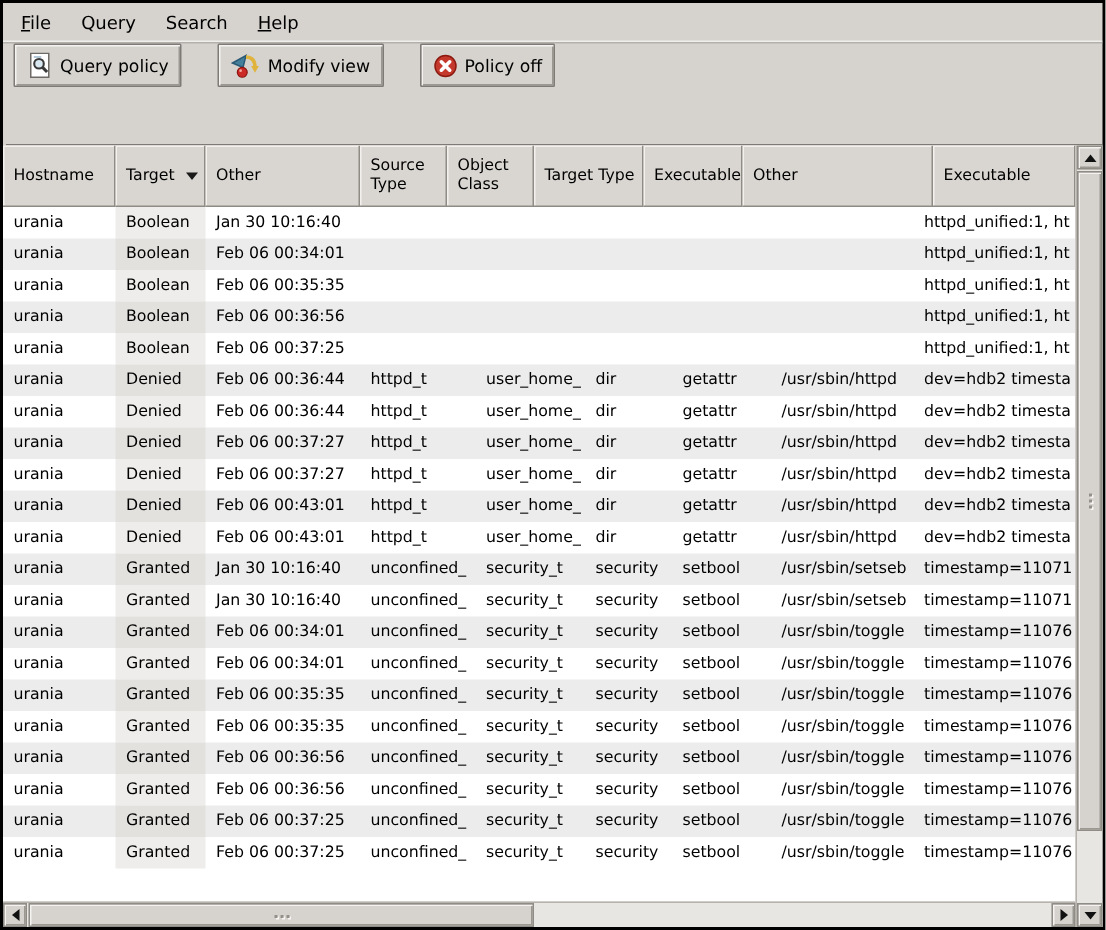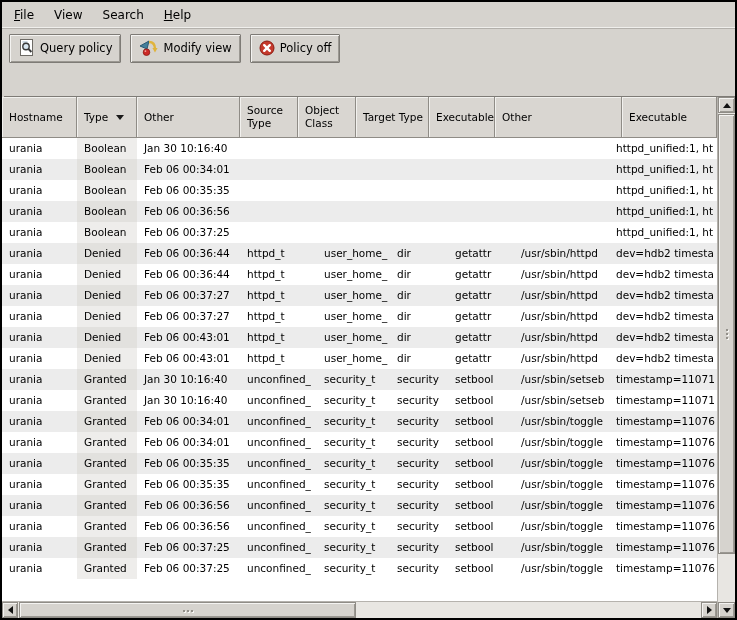--- a/index.html
+++ b/index.html
@@ -7,21 +7,21 @@
   .window{
     width:737px;height:620px;border:2px solid #000;background:#d6d3ce;
     display:flex;flex-direction:column;color:#000;font-size:12px;overflow:hidden;
   }
   
   .menubar{height:27px;flex:none;display:flex;align-items:center;padding-left:2px;
     border-bottom:1px solid #b3b0ab;box-shadow:inset 0 -1px 0 #f0efec;}
   .menu-item{padding:4px 10px;cursor:default;}
   .menu-item u{text-decoration:underline;}
   
-  .toolbar{height:38px;flex:none;display:flex;align-items:center;padding:0 7px;gap:9px;font-size:11.5px;}
+  .toolbar{height:38px;flex:none;display:flex;padding:0 7px;gap:24px;font-size:11.5px;}
   .tbutton{height:29px;display:inline-flex;align-items:center;gap:5px;padding:0 8px;
     background:#d6d3ce;border:1px solid #7e7b76;border-radius:1px;font:inherit;color:#000;
     box-shadow:inset 1px 1px 0 #f4f3f1, inset -1px -1px 0 #9b9892;cursor:default;}
   .tbutton svg{flex:none;}
   
   .tabrow{height:30px;flex:none;display:flex;align-items:stretch;padding-left:2px;}
   .tab{display:flex;align-items:center;gap:10px;padding:0 8px 0 12px;background:#d6d3ce;
     border:1px solid #7e7b76;border-bottom:none;box-shadow:inset 1px 1px 0 #f4f3f1;}
   .tab-close{width:19px;height:19px;display:flex;align-items:center;justify-content:center;
     background:#d6d3ce;border:1px solid #7e7b76;
@@ -73,21 +73,21 @@
   .spanel.mid{width:212px;padding-left:13px;border-left:1px solid #9b9892;box-shadow:inset 1px 0 0 #f3f2f0;}
   .spanel.right{flex:1;text-align:right;padding-right:4px;border-left:1px solid #9b9892;box-shadow:inset 1px 0 0 #f3f2f0;}
 </style>
 </head>
 <body>
 
 <div class="window">
 
   <div class="menubar">
       <span class="menu-item"><u>F</u>ile</span>
-      <span class="menu-item">View</span>
+      <span class="menu-item">Query</span>
       <span class="menu-item">Search</span>
       <span class="menu-item"><u>H</u>elp</span>
     </div>
 
   <div class="toolbar">
     <button class="tbutton">
       <svg width="17" height="18" viewBox="0 0 17 18">
         <rect x="2.5" y="0.5" width="12" height="16" fill="#ffffff" stroke="#6e6b66"></rect>
         <rect x="4.5" y="2.5" width="5" height="1" fill="#9db6c8"></rect>
         <circle cx="8" cy="7.5" r="3.2" stroke="#3a3a3a" stroke-width="1.4" fill="#d8e6f0"></circle>
@@ -119,21 +119,21 @@
     <div class="tab-filler"></div>
   </div>
 
   <div class="table-area">
     <div class="viewport">
       <div class="thead">
           <div class="hcell" style="width: 75px; text-align: right;">
             <span>Hostname</span>
           </div>
           <div class="hcell" style="width: 60px;">
-            <span>Type</span>
+            <span>Target</span>
             <span class="sort-arrow"></span>
           </div>
           <div class="hcell" style="width: 103px;">
             <span>Other</span>
           </div>
           <div class="hcell" style="width: 58px;">
             <span>Source Type</span>
           </div>
           <div class="hcell" style="width: 58px;">
             <span>Object Class</span>

